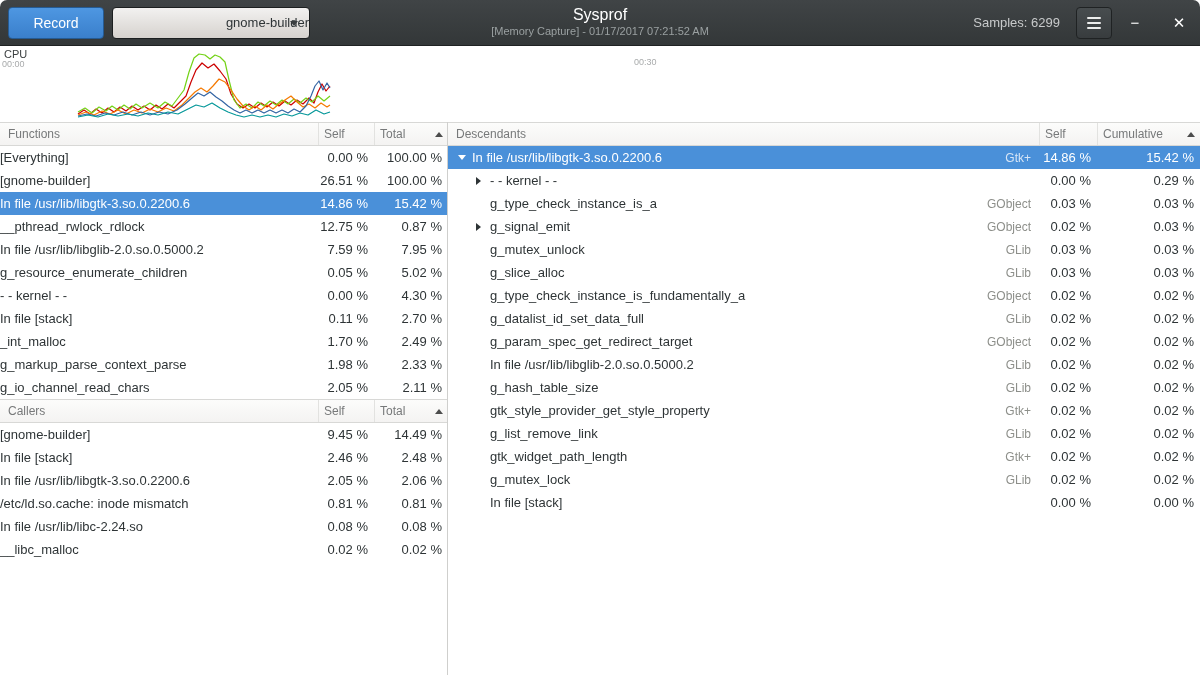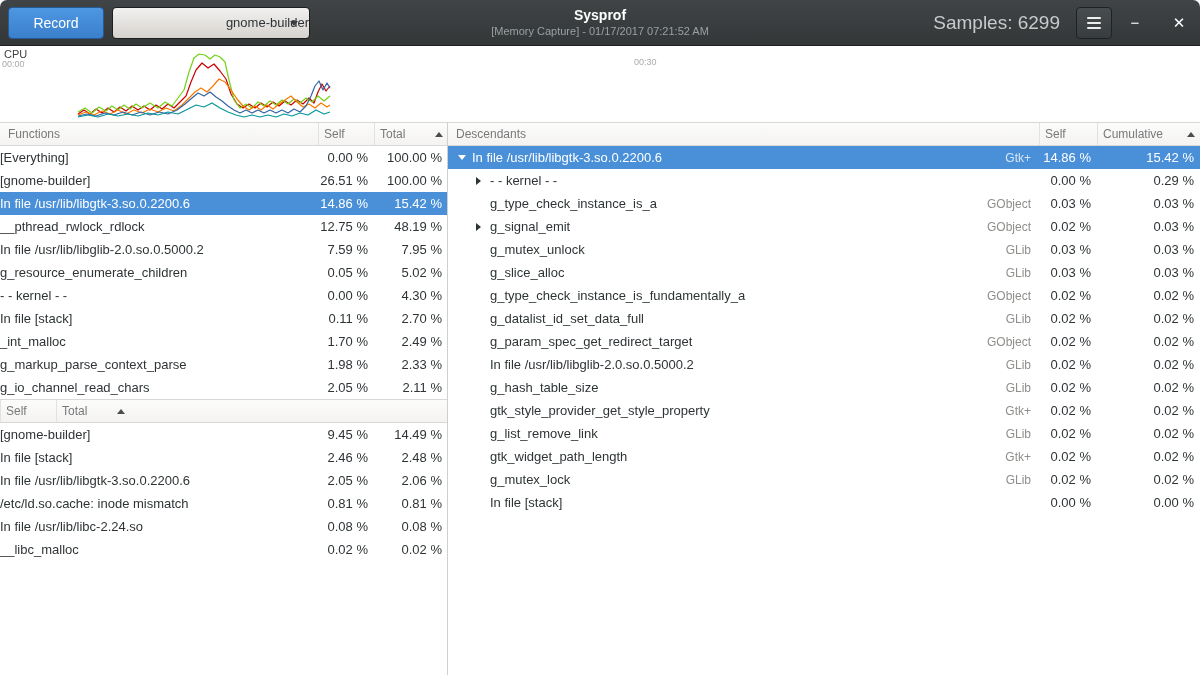--- a/index.html
+++ b/index.html
@@ -12,24 +12,24 @@
     background: linear-gradient(to bottom, #404446, #333738); border-bottom: 1px solid #1f2223;
     position: relative; border-radius: 7px 7px 0 0; }
   .record-btn { width: 96px; height: 32px; margin-left: 2px; border: 1px solid #255b94; border-radius: 4px;
     background: linear-gradient(to bottom, #4e97e2, #3a7fcb); color: #fff; font-family: inherit; font-size: 14px; cursor: pointer; }
   .process-btn { position: relative; width: 198px; height: 32px; margin-left: 8px; border: 1px solid #1c1f20; border-radius: 4px;
     background: linear-gradient(to bottom, #f2f1f0, #d6d2ce); color: #2e3436; font-family: inherit; font-size: 13px;
     display: flex; align-items: center; justify-content: flex-end; cursor: pointer; }
   .dd-arrow { position: absolute; right: 11px; top: 13px; width: 0; height: 0;
     border-left: 4px solid transparent; border-right: 4px solid transparent; border-top: 5px solid #3a3e40; }
   .title-block { position: absolute; left: 50%; top: 6px; transform: translateX(-50%); text-align: center; white-space: nowrap; }
-  .title { font-size: 14px; font-weight: bold; color: #ffffff; line-height: 18px; }
+  .title { font-size: 16px; font-weight: normal; color: #ffffff; line-height: 18px; }
   .subtitle { font-size: 11px; color: #9aa0a1; line-height: 14px; }
   .header-right { margin-left: auto; display: flex; align-items: center; }
-  .samples { font-size: 19px; color: #c8cacb; margin-right: 16px; }
+  .samples { font-size: 13px; color: #c8cacb; margin-right: 16px; }
   .menu-btn { width: 36px; height: 32px; border: 1px solid #1f2223; border-radius: 4px;
     background: linear-gradient(to bottom, #484d4f, #383c3e); display: flex; align-items: center; justify-content: center; cursor: pointer; }
   .hamburger i { display: block; width: 14px; height: 2px; background: #eceded; margin: 3px 0; border-radius: 1px; }
   .win-btn { width: 26px; height: 26px; background: transparent; border: none; color: #ffffff;
     font-size: 15px; line-height: 26px; cursor: pointer; font-family: inherit; padding: 0; }
   .min-btn { margin-left: 10px; }
   .close-btn { margin-left: 18px; margin-right: 2px; }
 
   
   .cpu-graph { height: 76px; flex: none; position: relative; background: #ffffff; }
@@ -137,21 +137,21 @@
             <span class="cell-total">100.00 %</span>
           </div>
           <div class="trow selected">
             <span class="cell-name">In file /usr/lib/libgtk-3.so.0.2200.6</span>
             <span class="cell-self">14.86 %</span>
             <span class="cell-total">15.42 %</span>
           </div>
           <div class="trow">
             <span class="cell-name">__pthread_rwlock_rdlock</span>
             <span class="cell-self">12.75 %</span>
-            <span class="cell-total">48.19 %</span>
+            <span class="cell-total">0.87 %</span>
           </div>
           <div class="trow">
             <span class="cell-name">In file /usr/lib/libglib-2.0.so.0.5000.2</span>
             <span class="cell-self">7.59 %</span>
             <span class="cell-total">7.95 %</span>
           </div>
           <div class="trow">
             <span class="cell-name">g_resource_enumerate_children</span>
             <span class="cell-self">0.05 %</span>
             <span class="cell-total">5.02 %</span>
@@ -177,20 +177,21 @@
             <span class="cell-total">2.33 %</span>
           </div>
           <div class="trow">
             <span class="cell-name">g_io_channel_read_chars</span>
             <span class="cell-self">2.05 %</span>
             <span class="cell-total">2.11 %</span>
           </div>
         </div>
 
       <div class="thead">
+        <span class="hname">Callers</span>
         <span class="hcol hself">Self</span>
         <span class="hcol htotal">
           <span>Total</span>
           <i class="sort-icon"></i>
         </span>
       </div>
       <div class="tbody" id="callers-rows">
           <div class="trow">
             <span class="cell-name">[gnome-builder]</span>
             <span class="cell-self">9.45 %</span>

